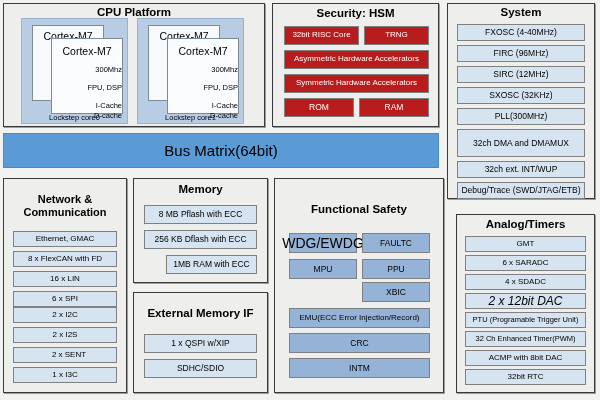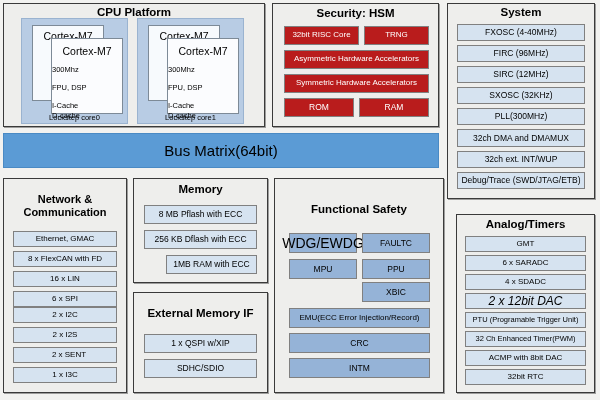--- a/index.html
+++ b/index.html
@@ -71,21 +71,21 @@
     border: 1px solid #7d8a97;
   }
   .core-card.back { background: #f7fafd; }
   .core-title {
     text-align: center;
     font-size: 10.5px;
     color: #000;
     margin-top: 4px;
   }
   .core-line {
-    text-align: left;
+    text-align: right;
     font-size: 7.5px;
     color: #000;
   }
 
   
   #bus-matrix {
     position: absolute;
     box-sizing: border-box;
     background: #5b9bd5;
     border: 1px solid #4a8ac4;
@@ -148,21 +148,21 @@
   </div>
 
   <div class="panel" style="left:447px; top:3px; width:148px; height:196px;">
     <div class="panel-title" style="font-size:11.5px; margin-top:2px;">System</div>
     <div style="position:absolute; left:9px; top:20px; right:9px;">
       <div class="chip chip-light" style="height:17px; font-size:8.5px; margin-bottom:4px;">FXOSC (4-40MHz)</div>
       <div class="chip chip-light" style="height:17px; font-size:8.5px; margin-bottom:4px;">FIRC (96MHz)</div>
       <div class="chip chip-light" style="height:17px; font-size:8.5px; margin-bottom:4px;">SIRC (12MHz)</div>
       <div class="chip chip-light" style="height:17px; font-size:8.5px; margin-bottom:4px;">SXOSC (32KHz)</div>
       <div class="chip chip-light" style="height:17px; font-size:8.5px; margin-bottom:4px;">PLL(300MHz)</div>
-      <div class="chip chip-light" style="height:18px; font-size:8.5px; margin-bottom:4px;">32ch DMA and DMAMUX</div>
+      <div class="chip chip-light" style="height:28px; font-size:8.5px; margin-bottom:4px;">32ch DMA and DMAMUX</div>
       <div class="chip chip-light" style="height:17px; font-size:8.5px; margin-bottom:4px;">32ch ext. INT/WUP</div>
       <div class="chip chip-light" style="height:17px; font-size:8.5px;">Debug/Trace (SWD/JTAG/ETB)</div>
     </div>
   </div>
 
   <div id="bus-matrix" style="left:3px; top:133px; width:436px; height:35px;">
     <span>Bus Matrix(64bit)</span>
   </div>
 
   <div class="panel" style="left:3px; top:178px; width:124px; height:215px;">

